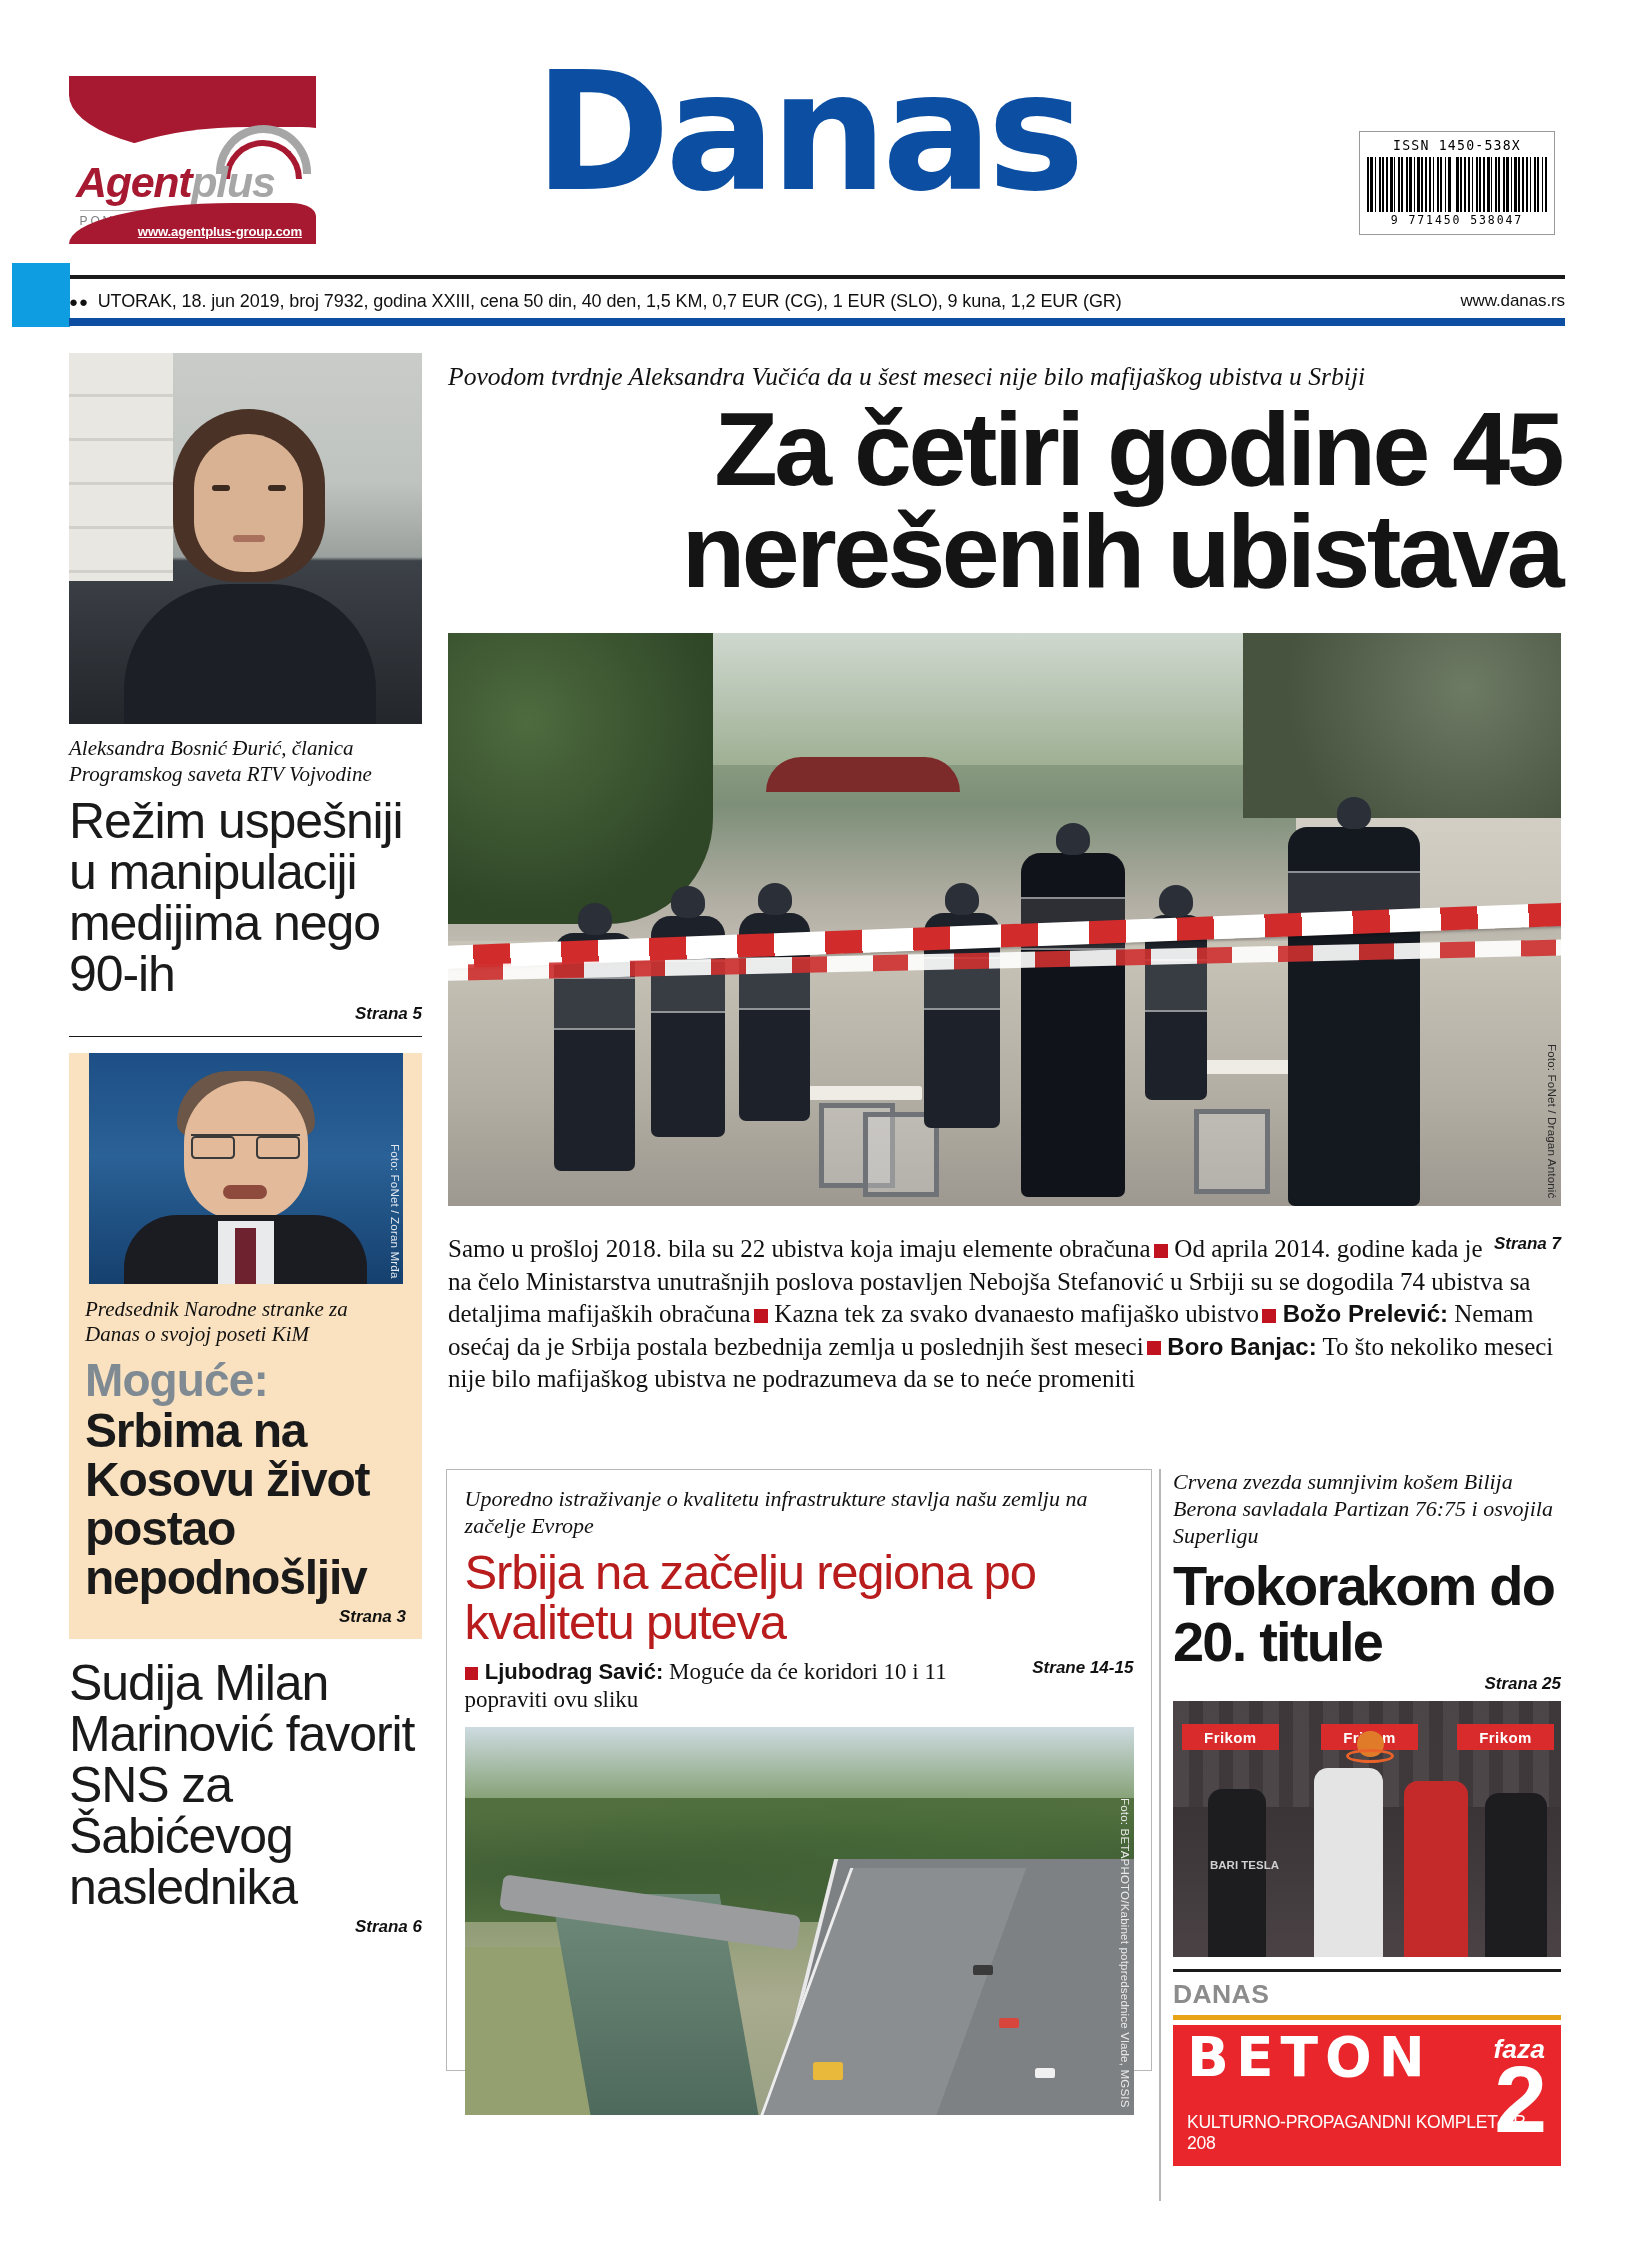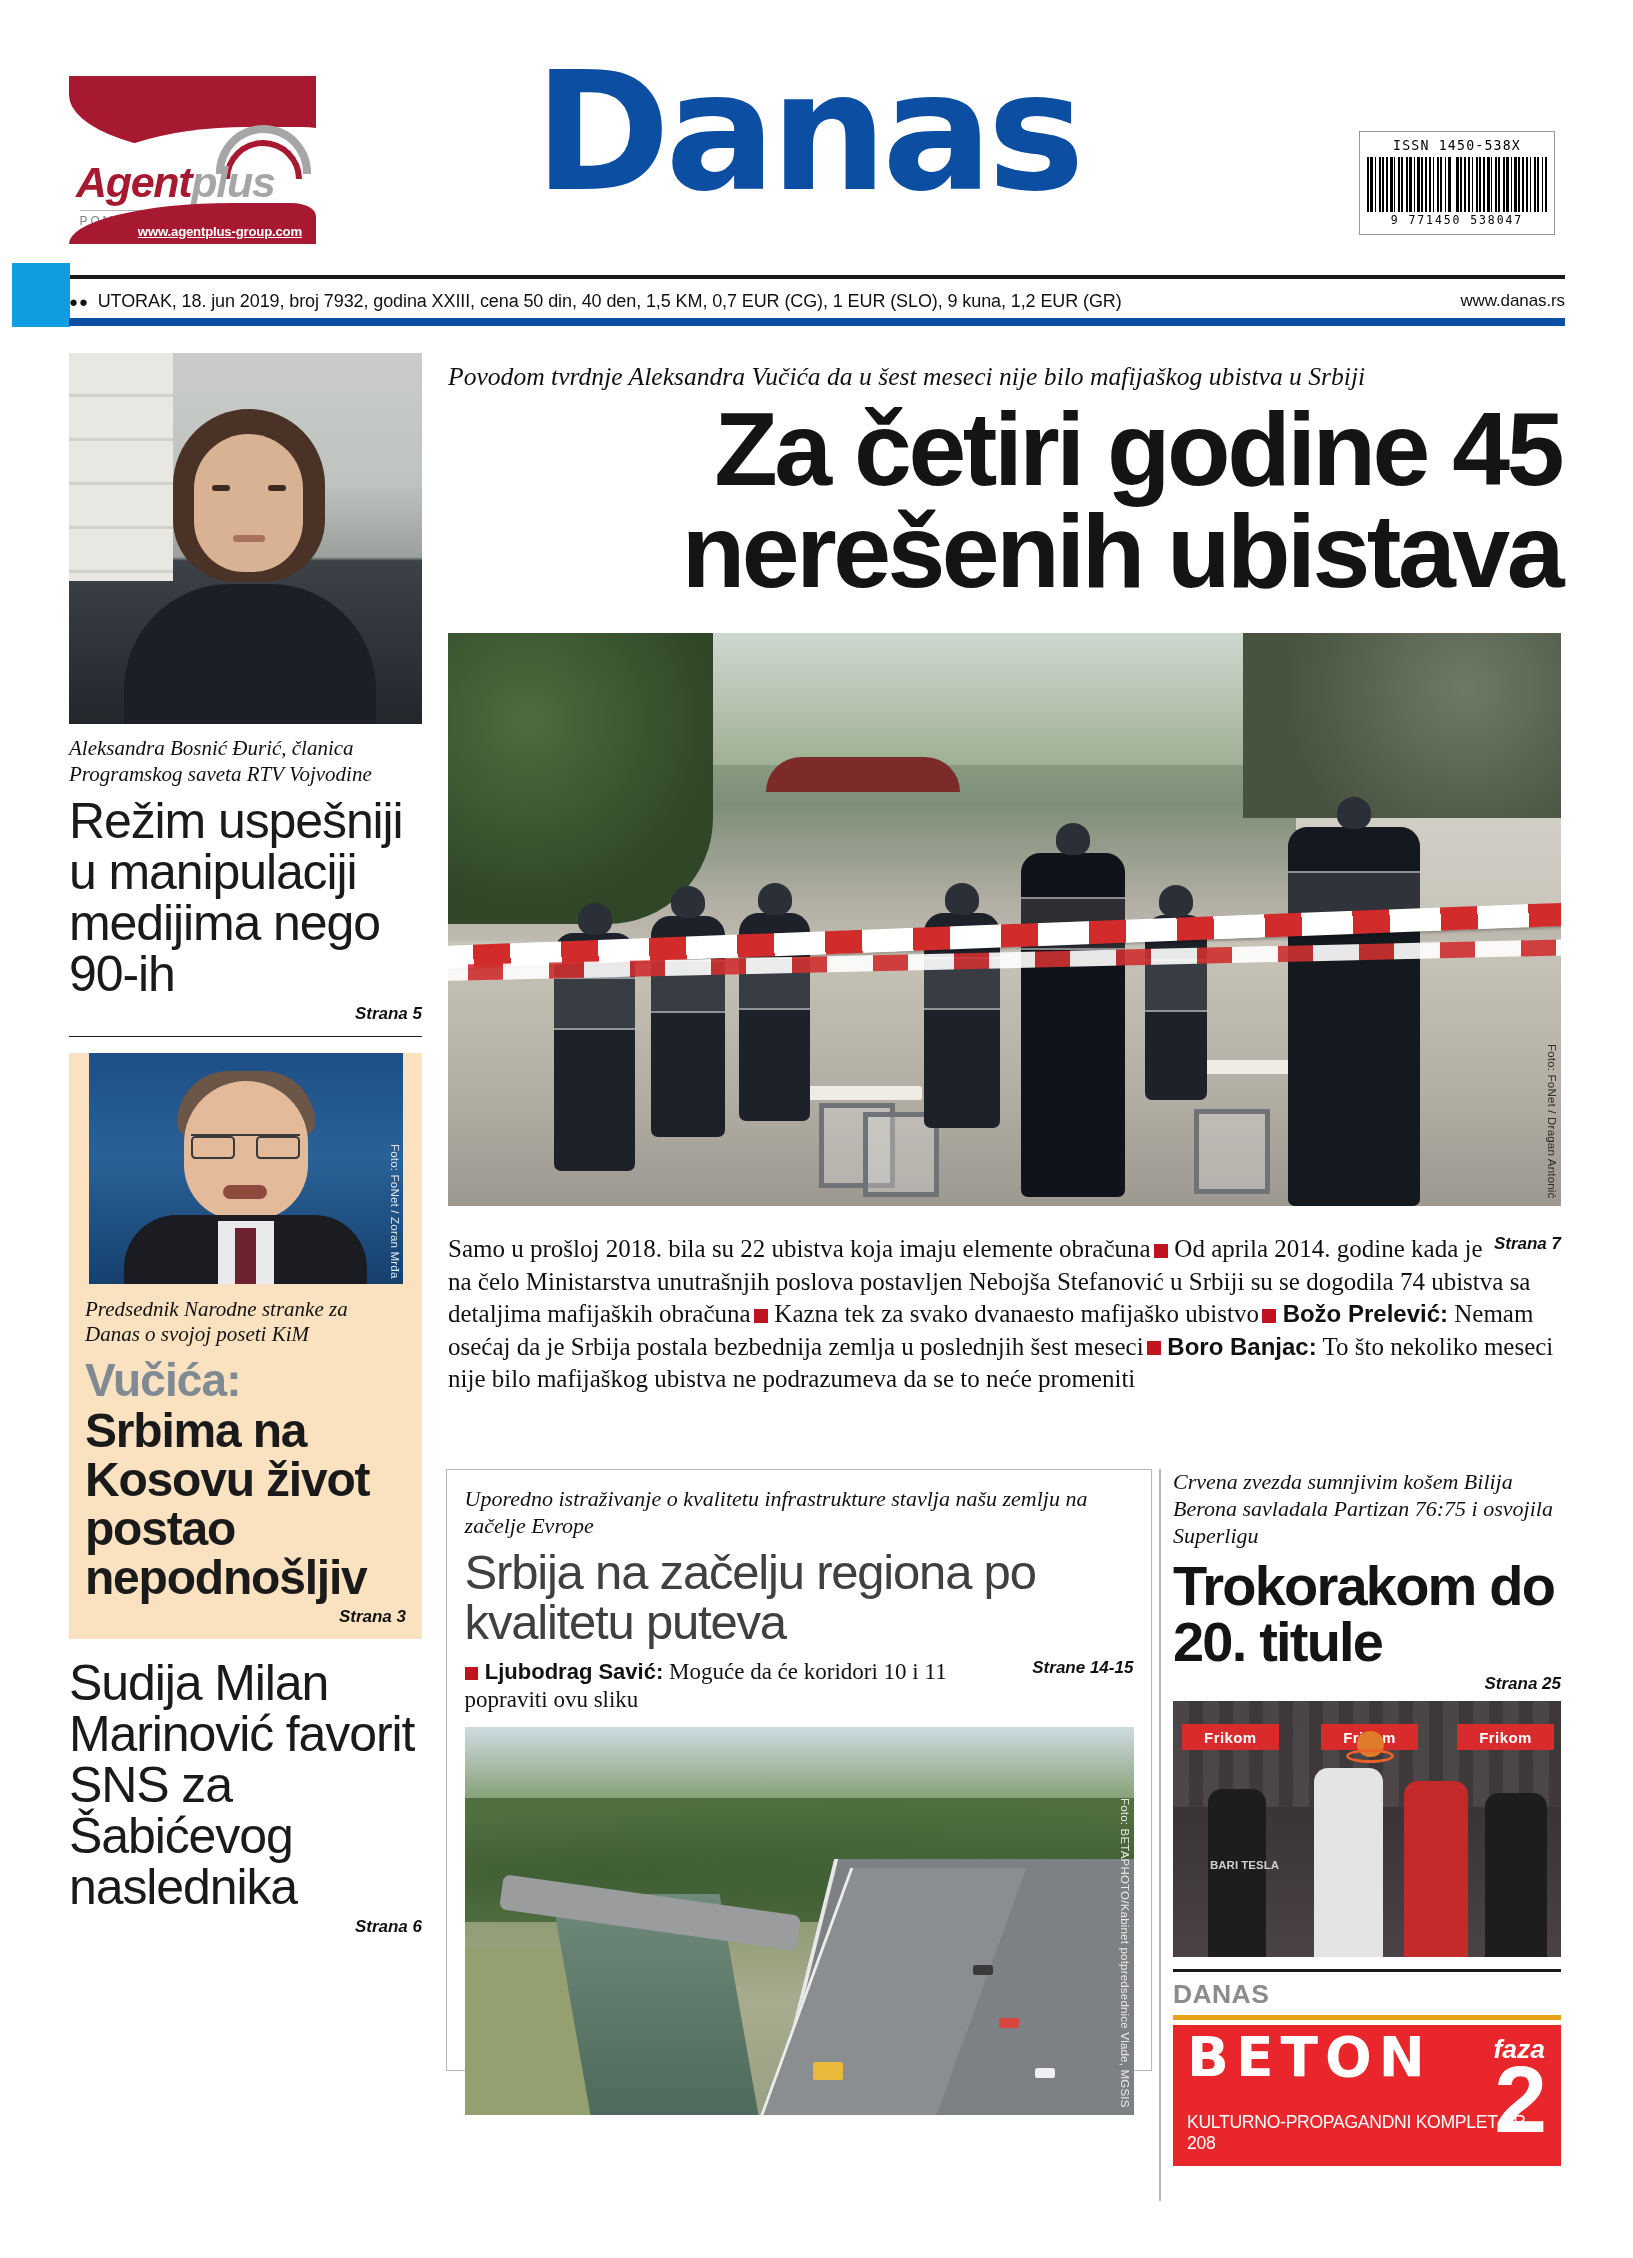--- a/index.html
+++ b/index.html
@@ -500,21 +500,21 @@
     font-style: italic;
     font-size: 22px;
     line-height: 1.22;
     color: #111;
   }
   .mid-headline {
     font-family: "Liberation Sans", sans-serif;
     font-size: 49px;
     line-height: 1.03;
     letter-spacing: -1.2px;
-    color: #404040;
+    color: #b91c1c;
     margin-top: 7px;
   }
   .mid-sub {
     font-family: "Liberation Serif", serif;
     font-size: 23px;
     line-height: 1.22;
     color: #111;
     margin-top: 10.6px;
   }
   .mid-sub .sq {
@@ -773,21 +773,21 @@
           <div class="gl-l"></div>
           <div class="gl-r"></div>
         </div>
         <div class="mouth2"></div>
         <div class="suit"></div>
         <div class="shirt"></div>
         <div class="tie"></div>
         <div class="photo-credit-v" style="right:1.8px; bottom:5.3px; color:#dfe6ee;">Foto: FoNet / Zoran Mrđa</div>
       </div>
       <div class="cap-beige">Predsednik Narodne stranke za Danas o svojoj poseti KiM</div>
-      <div class="kicker-gray">Vučića:</div>
+      <div class="kicker-gray">Moguće:</div>
       <div class="hl-bold">Srbima na Kosovu život postao nepodnošljiv</div>
       <div class="pageref pageref-pad">Strana 3</div>
     </div>
 
     <div class="hl-sans" style="margin-top:19.4px;">Sudija Milan Marinović favorit SNS za Šabićevog naslednika</div>
     <div class="pageref">Strana 6</div>
   </div>
 
   <div class="lead-kicker">Povodom tvrdnje Aleksandra Vučića da u šest meseci nije bilo mafijaškog ubistva u Srbiji</div>
 

